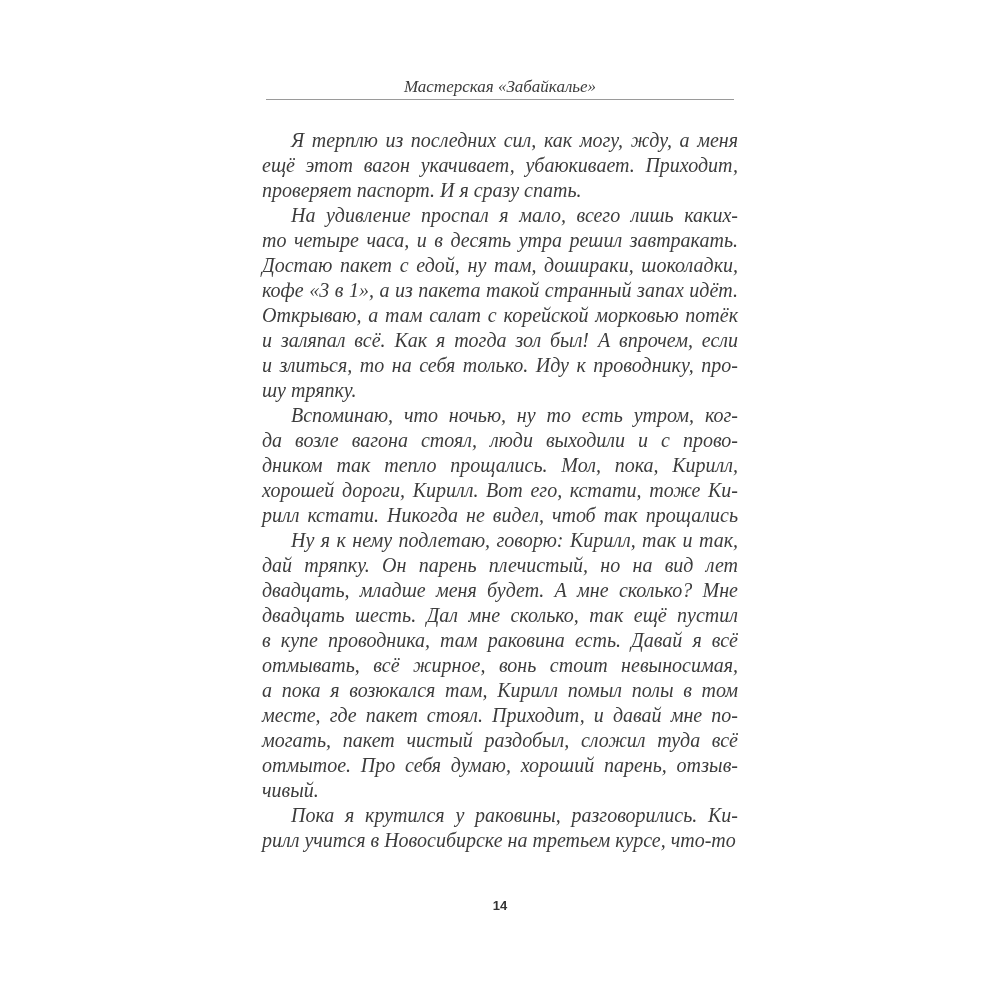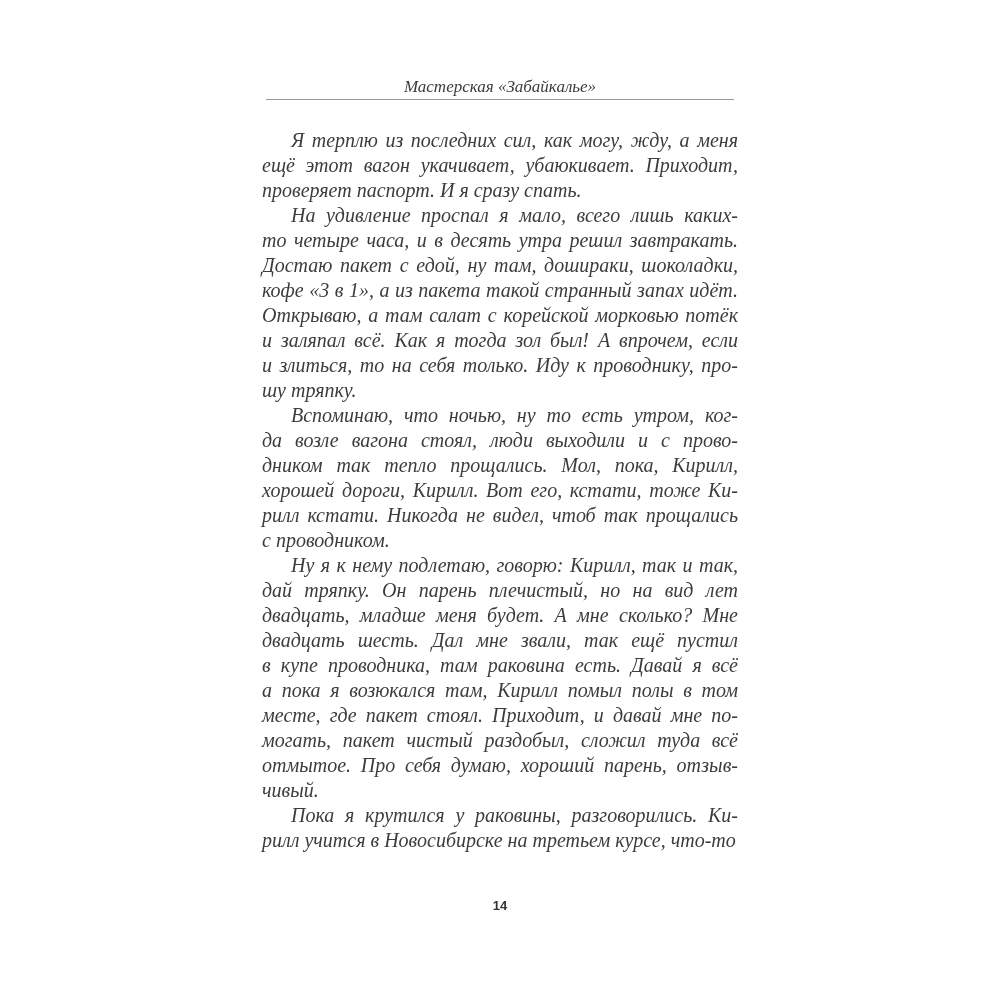--- a/index.html
+++ b/index.html
@@ -85,26 +85,26 @@
       <div class="text-line">кофе «3 в 1», а из пакета такой странный запах идёт.</div>
       <div class="text-line">Открываю, а там салат с корейской морковью потёк</div>
       <div class="text-line">и заляпал всё. Как я тогда зол был! А впрочем, если</div>
       <div class="text-line">и злиться, то на себя только. Иду к проводнику, про-</div>
       <div class="text-line para-last">шу тряпку.</div>
       <div class="text-line para-first">Вспоминаю, что ночью, ну то есть утром, ког-</div>
       <div class="text-line">да возле вагона стоял, люди выходили и с прово-</div>
       <div class="text-line">дником так тепло прощались. Мол, пока, Кирилл,</div>
       <div class="text-line">хорошей дороги, Кирилл. Вот его, кстати, тоже Ки-</div>
       <div class="text-line">рилл кстати. Никогда не видел, чтоб так прощались</div>
-      <div class="text-line para-last">с проводником.</div>
       <div class="text-line para-first">Ну я к нему подлетаю, говорю: Кирилл, так и так,</div>
       <div class="text-line">дай тряпку. Он парень плечистый, но на вид лет</div>
       <div class="text-line">двадцать, младше меня будет. А мне сколько? Мне</div>
-      <div class="text-line">двадцать шесть. Дал мне звали, так ещё пустил</div>
+      <div class="text-line">двадцать шесть. Дал мне сколько, так ещё пустил</div>
       <div class="text-line">в купе проводника, там раковина есть. Давай я всё</div>
+      <div class="text-line">отмывать, всё жирное, вонь стоит невыносимая,</div>
       <div class="text-line">а пока я возюкался там, Кирилл помыл полы в том</div>
       <div class="text-line">месте, где пакет стоял. Приходит, и давай мне по-</div>
       <div class="text-line">могать, пакет чистый раздобыл, сложил туда всё</div>
       <div class="text-line">отмытое. Про себя думаю, хороший парень, отзыв-</div>
       <div class="text-line para-last">чивый.</div>
       <div class="text-line para-first">Пока я крутился у раковины, разговорились. Ки-</div>
       <div class="text-line para-last">рилл учится в Новосибирске на третьем курсе, что-то</div>
     </div>
   <div class="page-number">14</div>
 </div>

